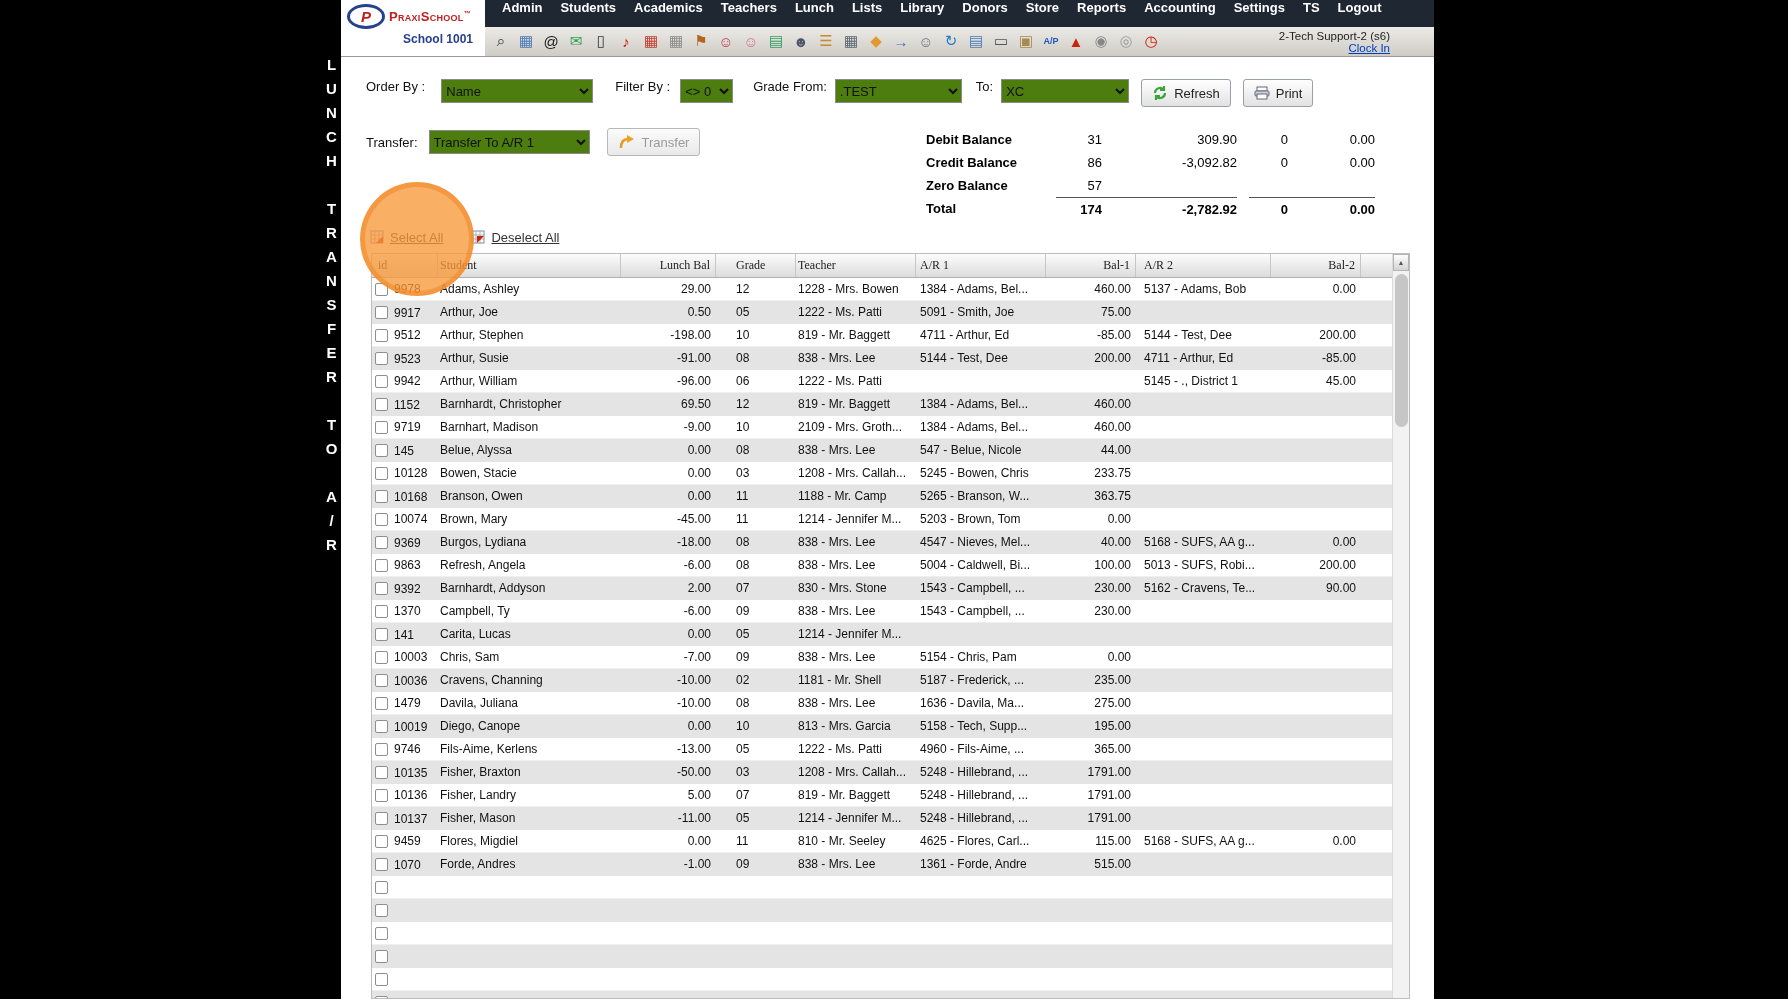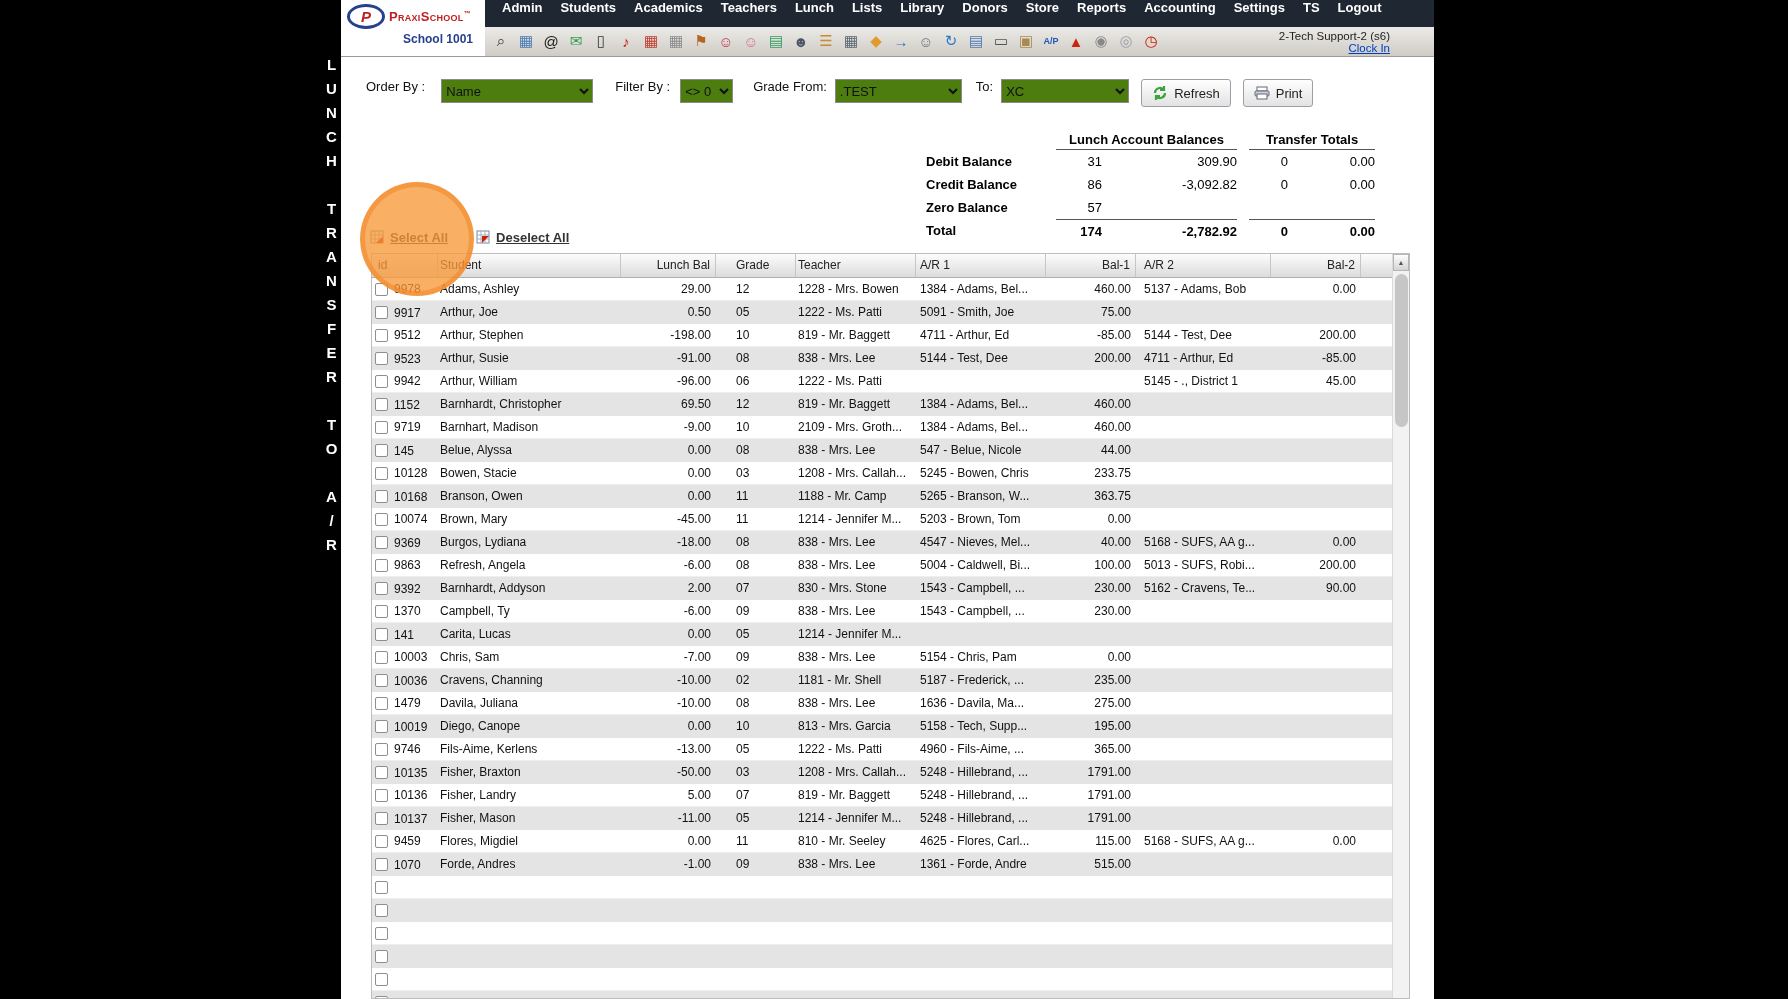--- a/index.html
+++ b/index.html
@@ -60,32 +60,32 @@
   .bal-headers { display:grid; grid-template-columns:130px 181px 12px 126px; height:22px; align-items:end; }
   .bal-h { font-weight:bold; text-align:center; border-bottom:1px solid #555; padding-bottom:2px; white-space:nowrap; }
   .bal-grid { display:grid; grid-template-columns:130px 46px 135px 12px 39px 87px; }
   .bal-cell { height:23px; line-height:23px; white-space:nowrap; overflow:visible; }
   .bal-label { font-weight:bold; }
   .num { text-align:right; }
 
   
   .sel-links { position:absolute; left:29px; top:173px; display:flex; gap:28px; align-items:center; font-size:13px; color:#333; }
   .sel-link { display:inline-flex; align-items:center; gap:5px; cursor:pointer; }
-  .ul { text-decoration:underline;font-weight:bold; }
+  .ul { text-decoration:underline; }
 
   
   .click-circle { position:absolute; left:19px; top:125px; width:114px; height:114px; border-radius:50%;
     background:rgba(247,152,56,.78); border:5px solid rgba(240,130,30,.5); z-index:50; pointer-events:none; }
 
   
   .grid { position:absolute; left:30px; top:196px; width:1039px; height:746px;
     border:1px solid #bdbdbd; background:#fff; overflow:hidden; }
   .ghead, .trow { display:grid; grid-template-columns:66px 183px 95px 80px 120px 130px 90px 135px 90px 1fr; width:1022px; }
   .ghead { height:24px; line-height:23px; background:linear-gradient(#fcfcfc,#dcdcdc); border-bottom:1px solid #b0b0b0; }
-  .hcell { font-size:12px; color:#222; border-right:1px solid #c6c6c6; overflow:hidden; white-space:nowrap; padding-left:4px; }
+  .hcell { font-size:12px; color:#222; border-right:1px solid #c6c6c6; overflow:hidden; white-space:nowrap; padding-left:4px;font-family:Liberation Serif, serif; }
   .ghead .c-id { padding-left:6px; }
   .trow { height:23px; line-height:22px; }
   .trow:nth-child(even) { background:#e4e4e4; }
   .trow:nth-child(odd) { border-bottom:1px solid #efefef; }
   .cell { font-size:12px; color:#111; overflow:hidden; white-space:nowrap; padding-left:4px; }
   .c-id { display:flex; align-items:center; gap:6px; padding-left:3px; }
   .c-student { padding-left:2px; }
   .c-teacher { padding-left:2px; }
   .c-ar2 { padding-left:8px; }
   .c-lunchbal, .c-bal1, .c-bal2 { text-align:right; padding-right:5px; padding-left:0; }
@@ -193,28 +193,33 @@
         <button class="btn" style="margin-left:12px">
           <svg width="16" height="14" viewBox="0 0 16 14">
               <rect x="3" y="1" width="10" height="4" fill="#fff" stroke="#667"></rect>
               <rect x="1" y="5" width="14" height="5" rx="1" fill="#c9d2df" stroke="#667"></rect>
               <rect x="3" y="8" width="10" height="5" fill="#fff" stroke="#667"></rect>
             </svg>
           <span>Print</span>
         </button>
       </div>
 
+      <div class="transfer-row">
+        <span class="lbl" style="margin-left:25px">Transfer:</span>
+        <select class="sel w161" style="margin-left:11px"><option>Transfer To A/R 1</option></select>
+        <button class="btn btn-disabled" style="margin-left:17px">
+          <svg width="18" height="14" viewBox="0 0 18 14">
+              <path d="M3 13 Q3 4 10 4" fill="none" stroke="#e89b20" stroke-width="2.5"></path>
+              <path d="M9 0 L16 4 L9 8 Z" fill="#e8a42a"></path>
+            </svg>
+          <span>Transfer</span>
+        </button>
+      </div>
 
       <div class="balances">
-        <div class="bal-headers">
-          <div></div>
-          <div class="bal-h">Lunch Account Balances</div>
-          <div></div>
-          <div class="bal-h">Transfer Totals</div>
-        </div>
         <div class="bal-grid">
             <div class="bal-cell bal-label">Debit Balance</div>
             <div class="bal-cell num">31</div>
             <div class="bal-cell num">309.90</div>
             <div class="bal-cell"></div>
             <div class="bal-cell num">0</div>
             <div class="bal-cell num">0.00</div>
             <div class="bal-cell bal-label">Credit Balance</div>
             <div class="bal-cell num">86</div>
             <div class="bal-cell num">-3,092.82</div>

